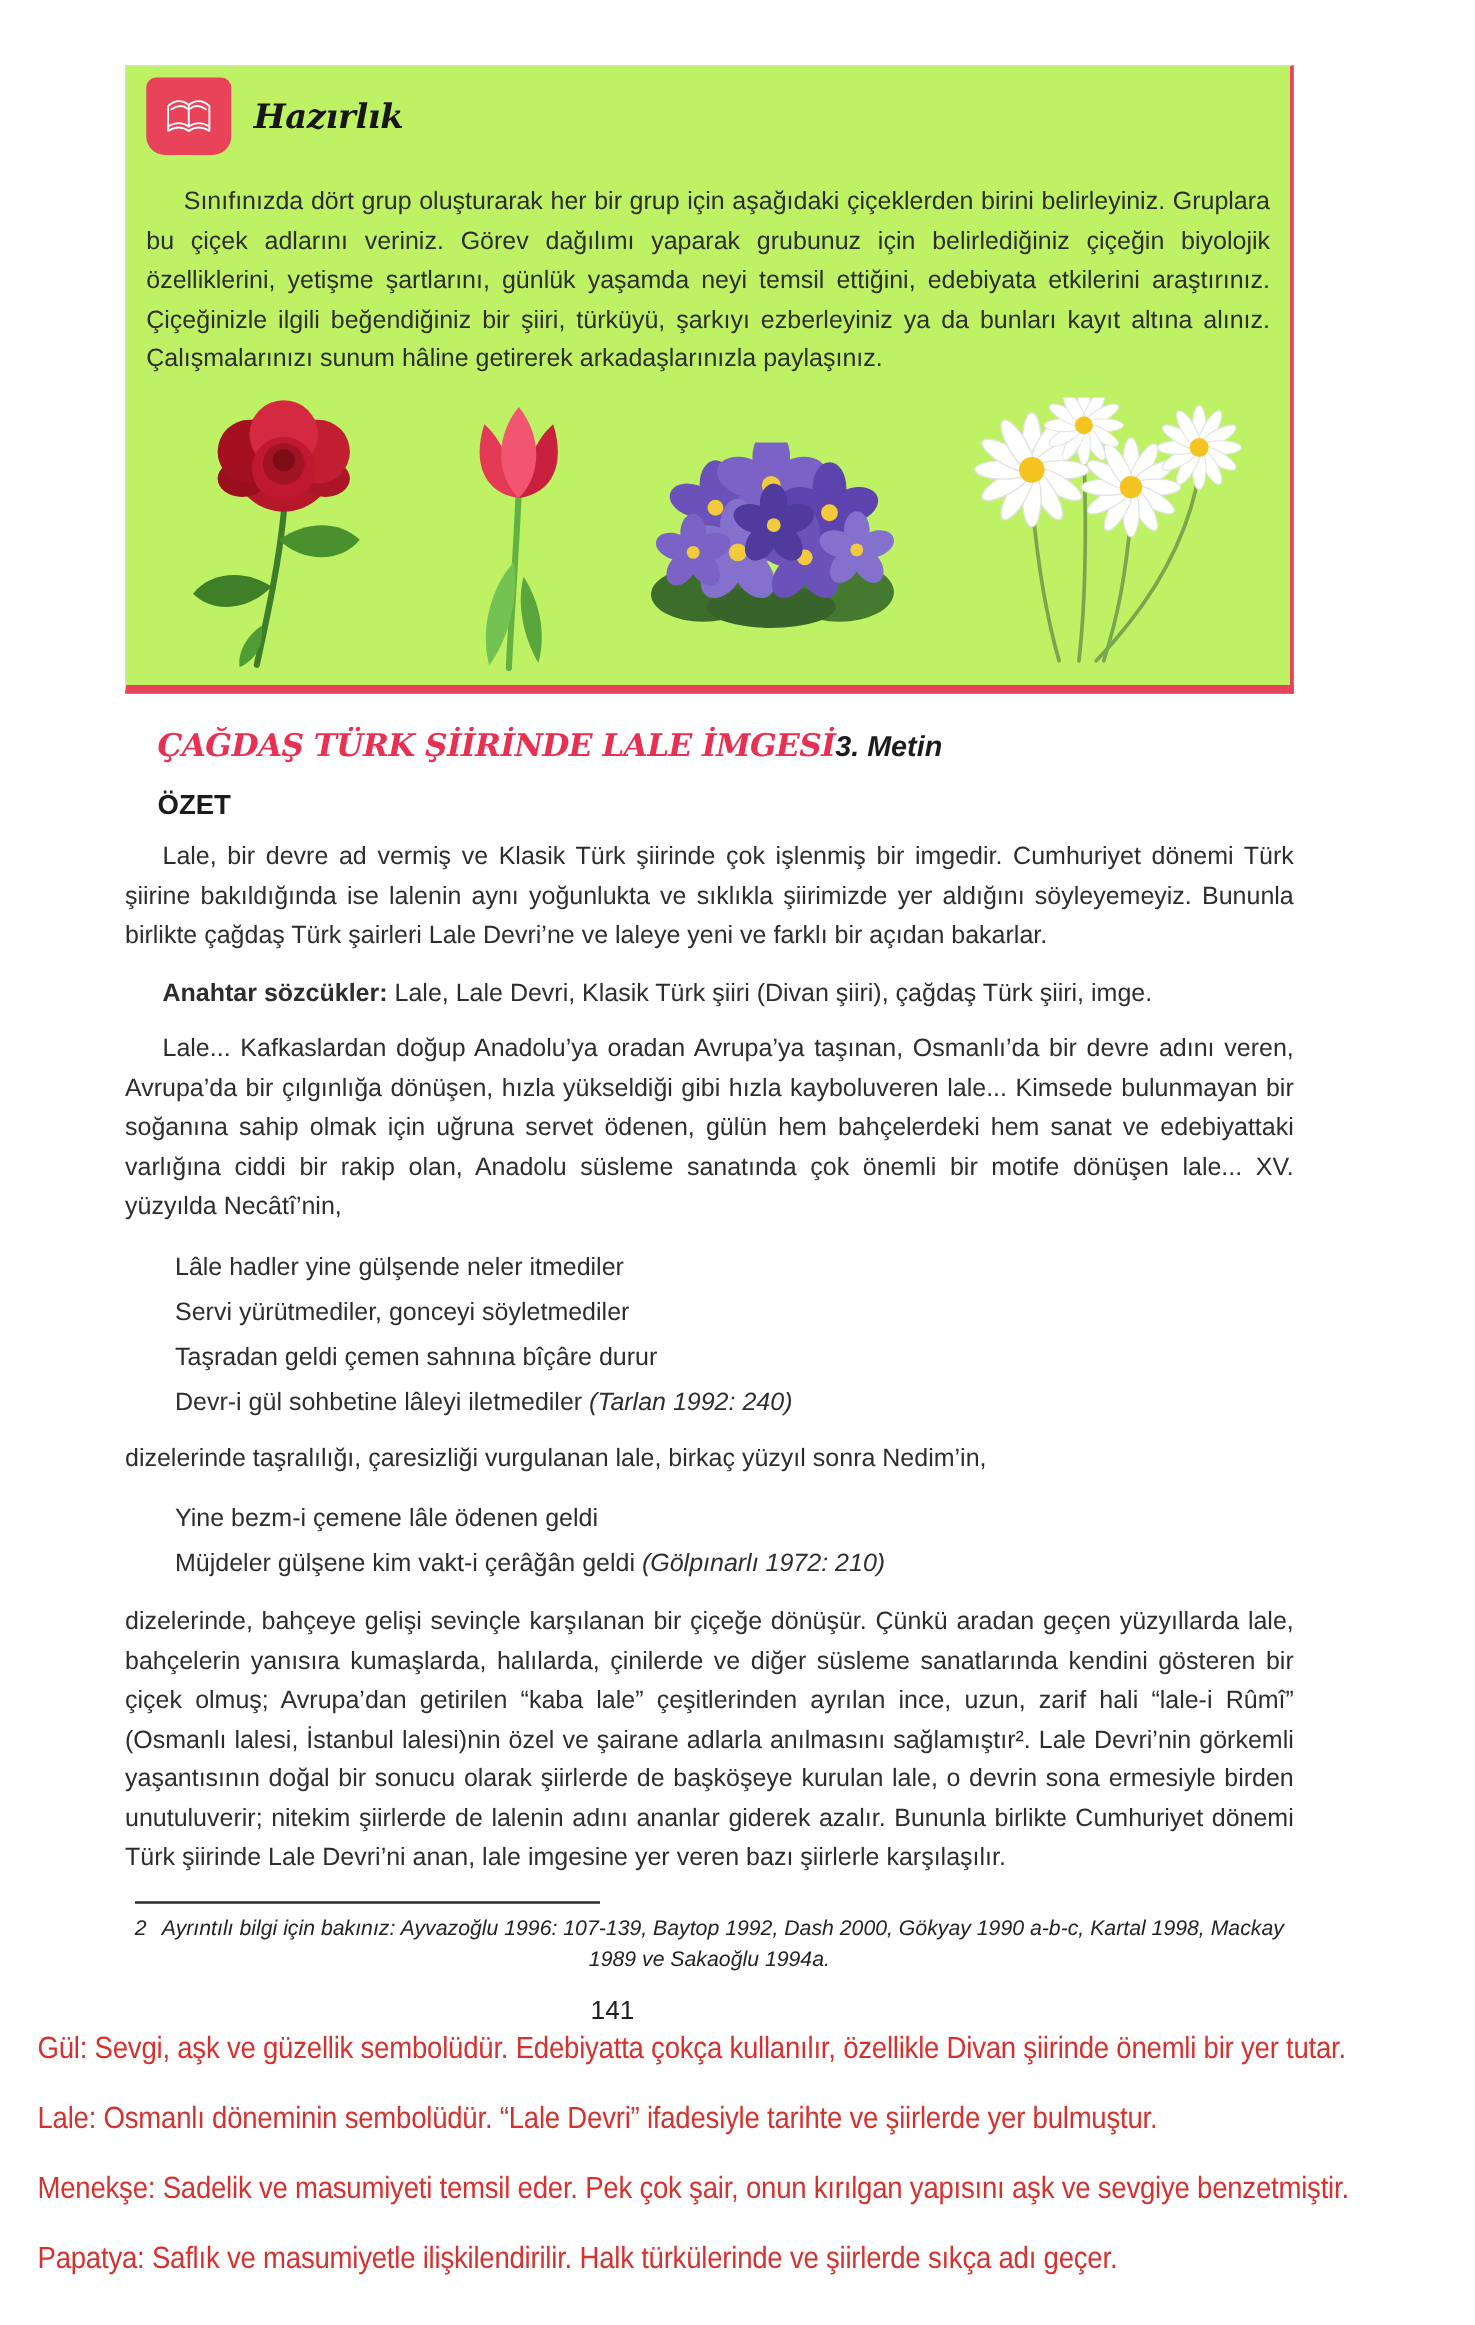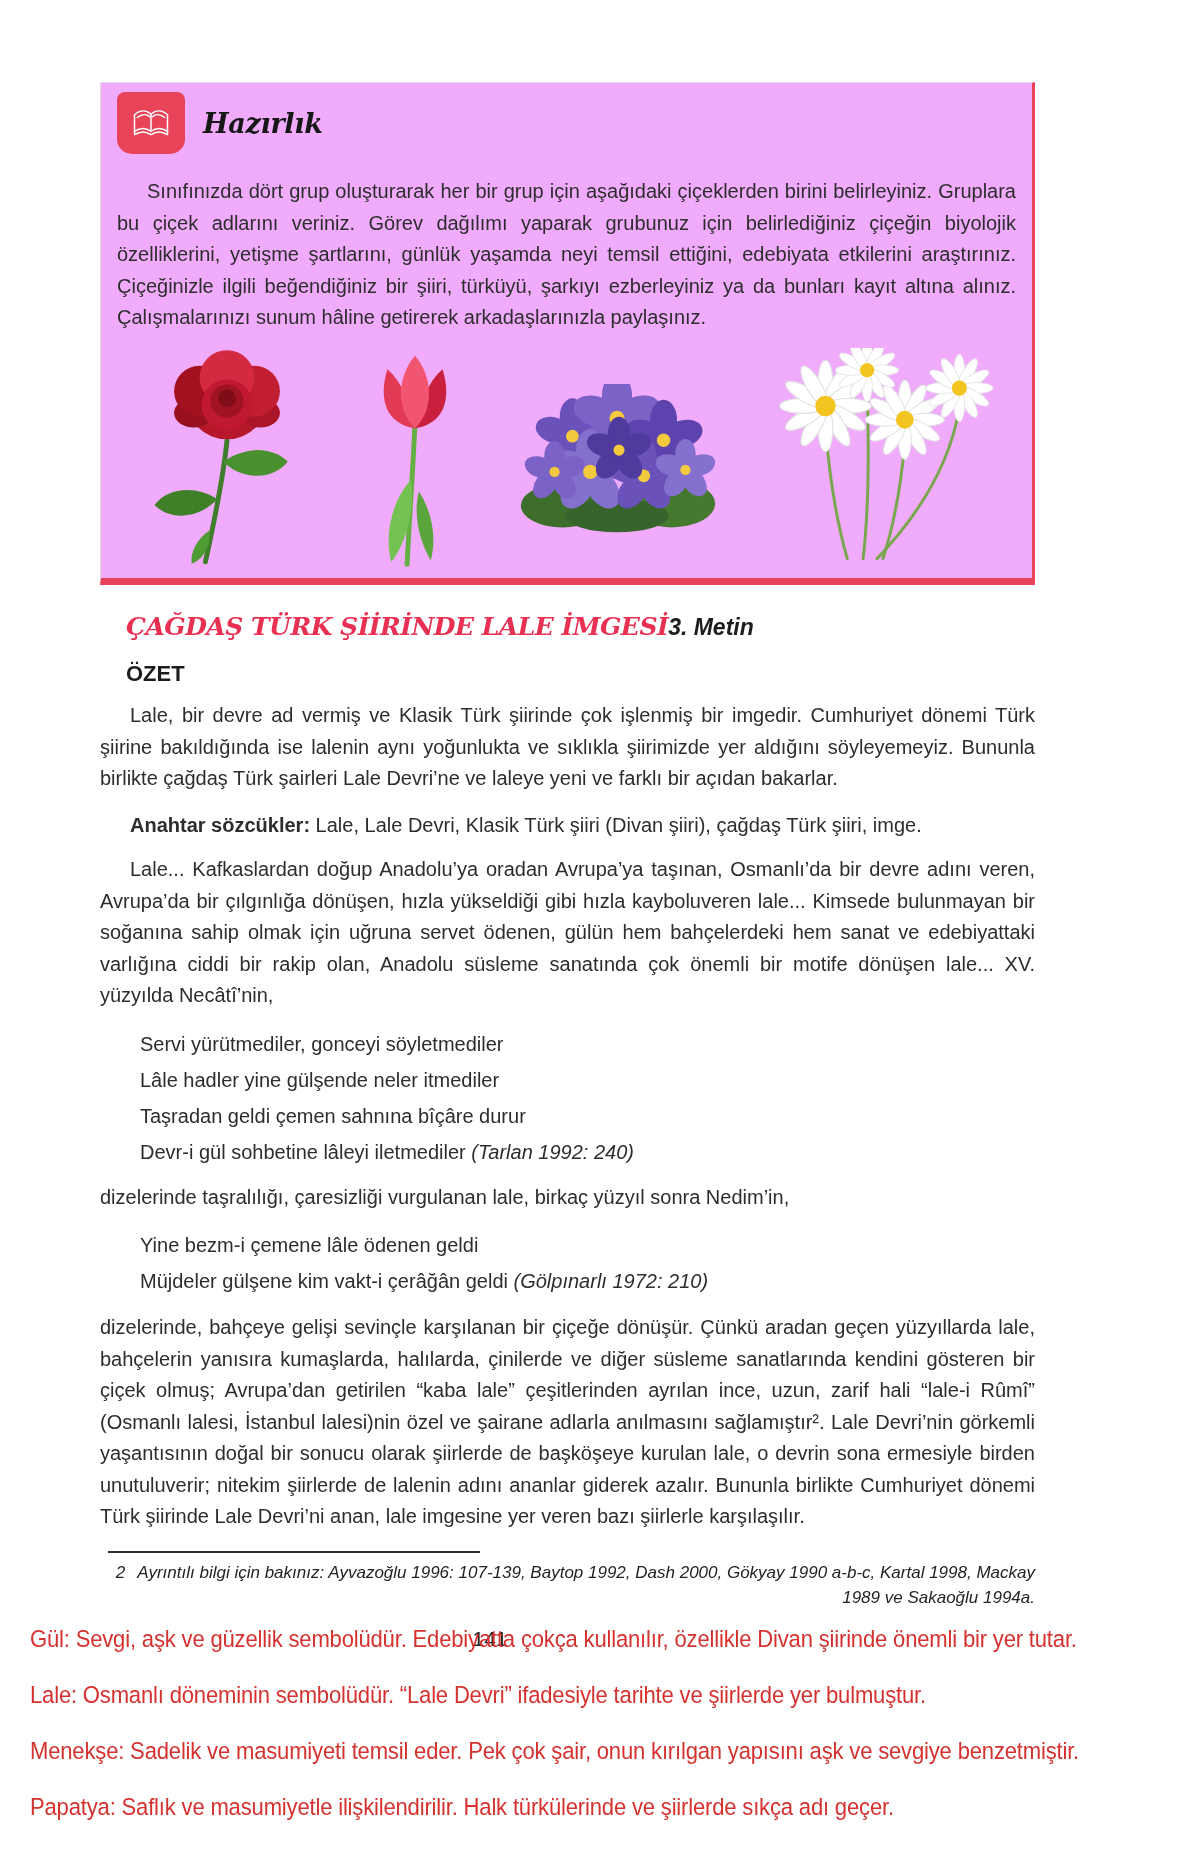--- a/index.html
+++ b/index.html
@@ -9,27 +9,27 @@
     background:#ffffff;
     font-family:"Liberation Sans", sans-serif;
     color:#2d2d2d;
     overflow:hidden;
   }
   .content{position:absolute;left:100px;top:0;width:935px;}
 
   
   .prep-box{
     box-sizing:border-box;
-    margin-top:82px;
+    margin-top:52px;
     height:503px;
     border-top:1px solid #dcdcdc;
     border-left:1px solid #dcdcdc;
     border-right:3px solid #e84358;
     border-bottom:7px solid #e84358;
-    background:#f0abfc;
+    background:#bef264;
     padding:9px 16px 0 16px;
   }
   .prep-header{display:flex;align-items:center;gap:18px;margin-bottom:22px;}
   .book-badge{
     width:68px;height:62px;flex:0 0 auto;
     background:#e84358;
     border-radius:8px 8px 15px 15px;
     display:flex;align-items:center;justify-content:center;
   }
   .prep-title{
@@ -74,21 +74,21 @@
   .verse-line{font-size:20px;line-height:36px;color:#2d2d2d;}
   .citation{font-style:italic;}
 
   
   .footnote-rule{
     width:372px;border:0;border-top:2px solid #2b2b2b;
     margin:18px 0 0 8px;
   }
   .footnote{
     margin-top:7px;font-size:17px;line-height:25px;font-style:italic;
-    color:#232323;text-align:right;
+    color:#232323;text-align:center;
   }
   .footnote-number{padding-right:12px;}
   .page-number{
     width:780px;text-align:center;margin-top:7px;
     font-size:21px;color:#1f1f1f;
   }
 
   
   .notes{position:absolute;left:30px;top:1624px;width:1140px;}
   .note-line{
@@ -214,22 +214,22 @@
 
     <div class="ozet-heading">ÖZET</div>
 
     <p class="para indent mt">Lale, bir devre ad vermiş ve Klasik Türk şiirinde çok işlenmiş bir imgedir. Cumhuriyet dönemi Türk şiirine bakıldığında ise lalenin aynı yoğunlukta ve sıklıkla şiirimizde yer aldığını söyleyemeyiz. Bununla birlikte çağdaş Türk şairleri Lale Devri’ne ve laleye yeni ve farklı bir açıdan bakarlar.</p>
 
     <p class="para indent keywords"><span class="bold">Anahtar sözcükler:</span><span> Lale, Lale Devri, Klasik Türk şiiri (Divan şiiri), çağdaş Türk şiiri, imge.</span></p>
 
     <p class="para indent mt">Lale... Kafkaslardan doğup Anadolu’ya oradan Avrupa’ya taşınan, Osmanlı’da bir devre adını veren, Avrupa’da bir çılgınlığa dönüşen, hızla yükseldiği gibi hızla kayboluveren lale... Kimsede bulunmayan bir soğanına sahip olmak için uğruna servet ödenen, gülün hem bahçelerdeki hem sanat ve edebiyattaki varlığına ciddi bir rakip olan, Anadolu süsleme sanatında çok önemli bir motife dönüşen lale... XV. yüzyılda Necâtî’nin,</p>
 
     <div class="verse-block">
+      <div class="verse-line">Lâle hadler yine gülşende neler itmediler</div>
       <div class="verse-line">Servi yürütmediler, gonceyi söyletmediler</div>
-      <div class="verse-line">Lâle hadler yine gülşende neler itmediler</div>
       <div class="verse-line">Taşradan geldi çemen sahnına bîçâre durur</div>
       <div class="verse-line"><span>Devr-i gül sohbetine lâleyi iletmediler</span><span class="citation"> (Tarlan 1992: 240)</span></div>
     </div>
 
     <p class="para">dizelerinde taşralılığı, çaresizliği vurgulanan lale, birkaç yüzyıl sonra Nedim’in,</p>
 
     <div class="verse-block">
       <div class="verse-line">Yine bezm-i çemene lâle ödenen geldi</div>
       <div class="verse-line"><span>Müjdeler gülşene kim vakt-i çerâğân geldi</span><span class="citation"> (Gölpınarlı 1972: 210)</span></div>
     </div>

